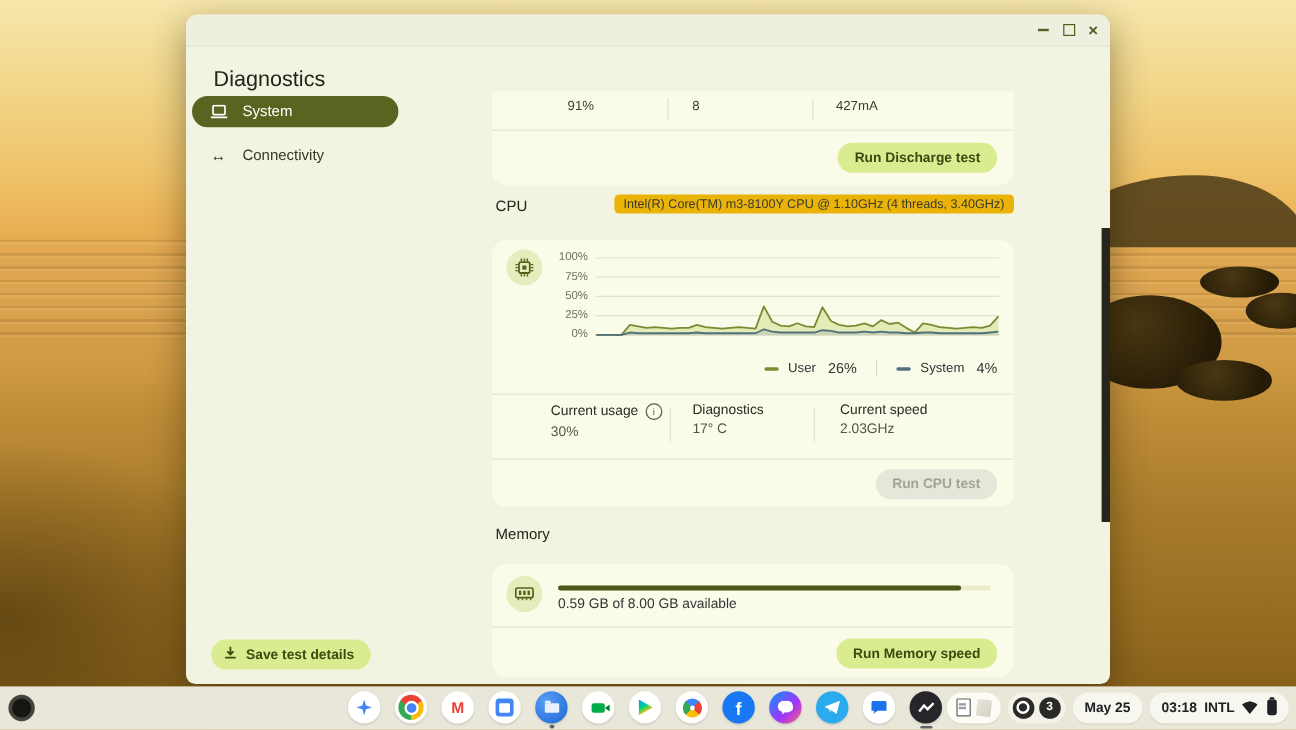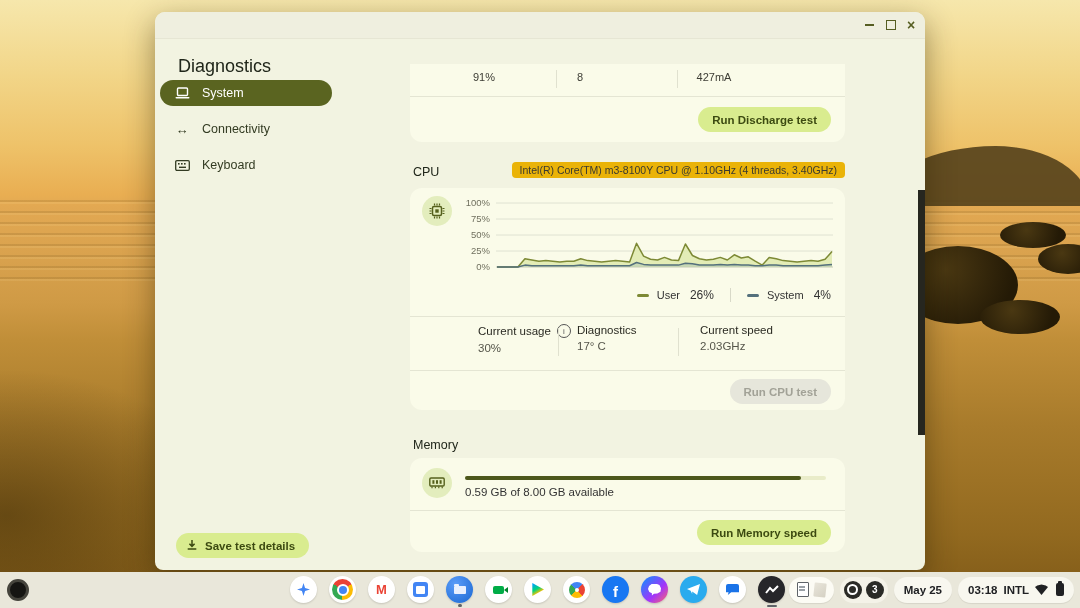--- a/index.html
+++ b/index.html
@@ -40,21 +40,21 @@
   .nav-item .nlabel{font-size:12.5px;font-weight:500;color:#333b22;margin-left:12px;}
   .nav-item.selected .nlabel{color:#ffffff;}
   .nav-ic{width:16px;height:16px;display:flex;align-items:center;justify-content:center;}
   .arrows-glyph{font-size:13px;color:#333b22;font-weight:600;}
 
   .save-btn{position:absolute;left:21px;top:521px;height:25px;background:#d9ec8f;border-radius:13px;display:inline-flex;align-items:center;padding:0 14px 0 10px;cursor:pointer;}
   .save-btn .slabel{font-size:11.5px;font-weight:600;color:#3c4a11;margin-left:7px;}
 
   
   .main{position:absolute;left:255px;top:52px;width:460px;height:506px;}
-  .card{position:absolute;left:0;width:435px;background:#fafbe9;border-radius:12px;}
+  .card{position:absolute;left:0;width:435px;background:#fafbe9;border-radius:12px;margin-top:12px;}
   .hdiv{position:absolute;left:0;right:0;height:1px;background:#e4e5d3;}
 
   
   .battery-card{top:0;height:78px;border-radius:0 0 12px 12px;}
   .bat-val{position:absolute;top:7px;font-size:11px;color:#3c3c34;transform:translateX(-50%);}
   .vsep{position:absolute;width:1px;background:#e0e1cf;}
   .btn{height:25px;border-radius:13px;border:none;font-family:inherit;font-size:11.5px;font-weight:600;padding:0 14px;display:inline-flex;align-items:center;cursor:pointer;}
   .btn-green{background:#d9ec8f;color:#3c4a11;}
   .btn-disabled{background:#e6e6db;color:#a2a297;cursor:default;}
   .bat-btn{position:absolute;right:14px;top:43px;}
@@ -174,32 +174,20 @@
               <rect x="2.5" y="1" width="10" height="7.5" rx="1" fill="none" stroke="#ffffff" stroke-width="1.4"></rect>
               <rect x="0.5" y="10" width="14" height="1.6" rx="0.8" fill="#ffffff"></rect>
             </svg>
         </span>
         <span class="nlabel">System</span>
       </div>
       <div class="nav-item">
         <span class="nav-ic arrows-glyph">↔</span>
         <span class="nlabel">Connectivity</span>
       </div>
-      <div class="nav-item">
-        <span class="nav-ic">
-          <svg width="15" height="11" viewBox="0 0 15 11">
-              <rect x="0.7" y="0.7" width="13.6" height="9.6" rx="1.2" fill="none" stroke="#333b22" stroke-width="1.3"></rect>
-              <rect x="3" y="3" width="1.6" height="1.6" fill="#333b22"></rect>
-              <rect x="6" y="3" width="1.6" height="1.6" fill="#333b22"></rect>
-              <rect x="9" y="3" width="1.6" height="1.6" fill="#333b22"></rect>
-              <rect x="4" y="6.6" width="7" height="1.4" fill="#333b22"></rect>
-            </svg>
-        </span>
-        <span class="nlabel">Keyboard</span>
-      </div>
     </div>
 
     <div class="save-btn">
       <span>
         <svg width="12" height="12" viewBox="0 0 12 12">
             <path d="M6 1v6M3.4 4.8 6 7.4 8.6 4.8" stroke="#3c4a11" stroke-width="1.5" fill="none"></path>
             <rect x="1.5" y="9.3" width="9" height="1.5" rx="0.7" fill="#3c4a11"></rect>
           </svg>
       </span>
       <span class="slabel">Save test details</span>
@@ -254,21 +242,21 @@
           <span class="lname">User</span>
           <span class="lval">26%</span>
           <span class="lsep"></span>
           <span class="ldash" style="background-color: rgb(84, 112, 124);"></span>
           <span class="lname">System</span>
           <span class="lval">4%</span>
         </div>
 
         <div class="hdiv" style="top:128px"></div>
 
-        <div class="stat-col" style="left:68px">
+        <div class="stat-col" style="left:49px">
           <div class="stat-label">
               <span>Current usage</span>
               <i class="info-ic">i</i>
             </div>
           <div class="stat-value">30%</div>
         </div>
         <div class="vsep" style="left:148px;top:140px;height:28px"></div>
         <div class="stat-col" style="left:167px">
           <div class="stat-label">
               <span>Diagnostics</span>

